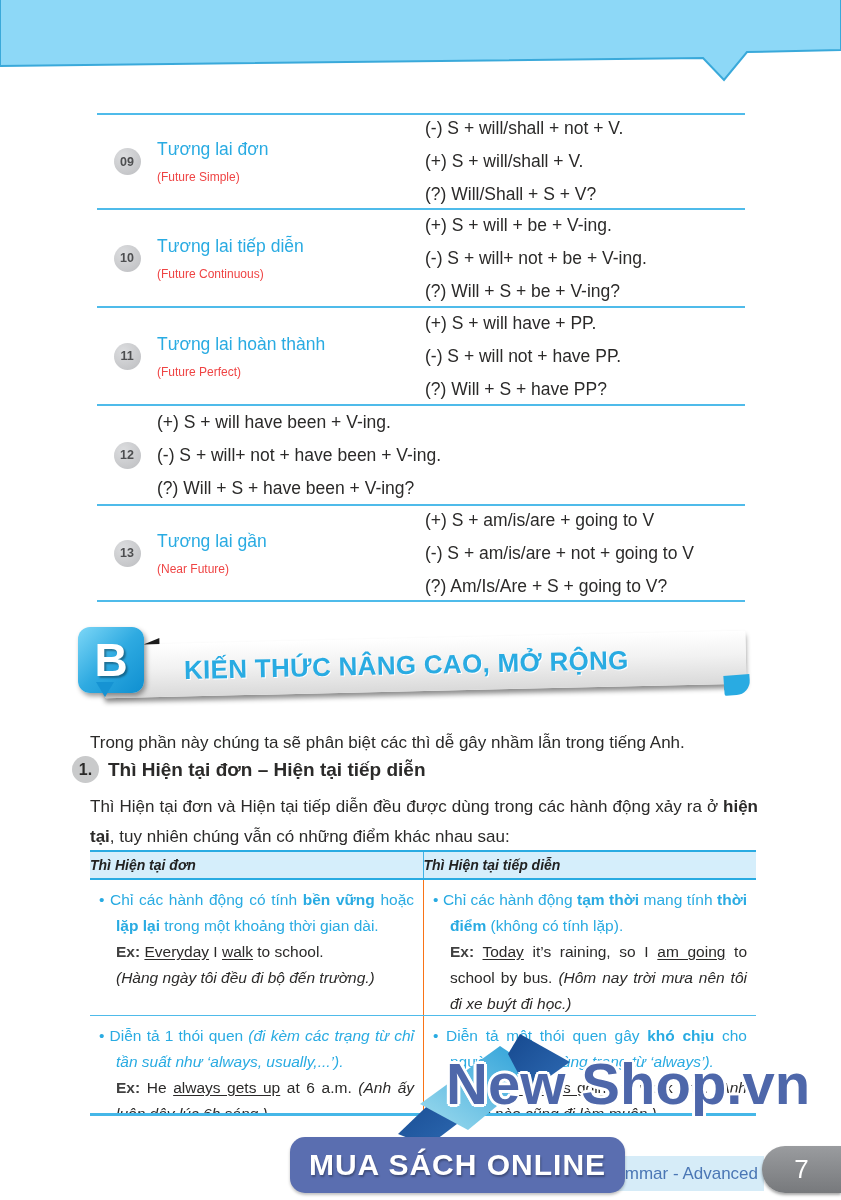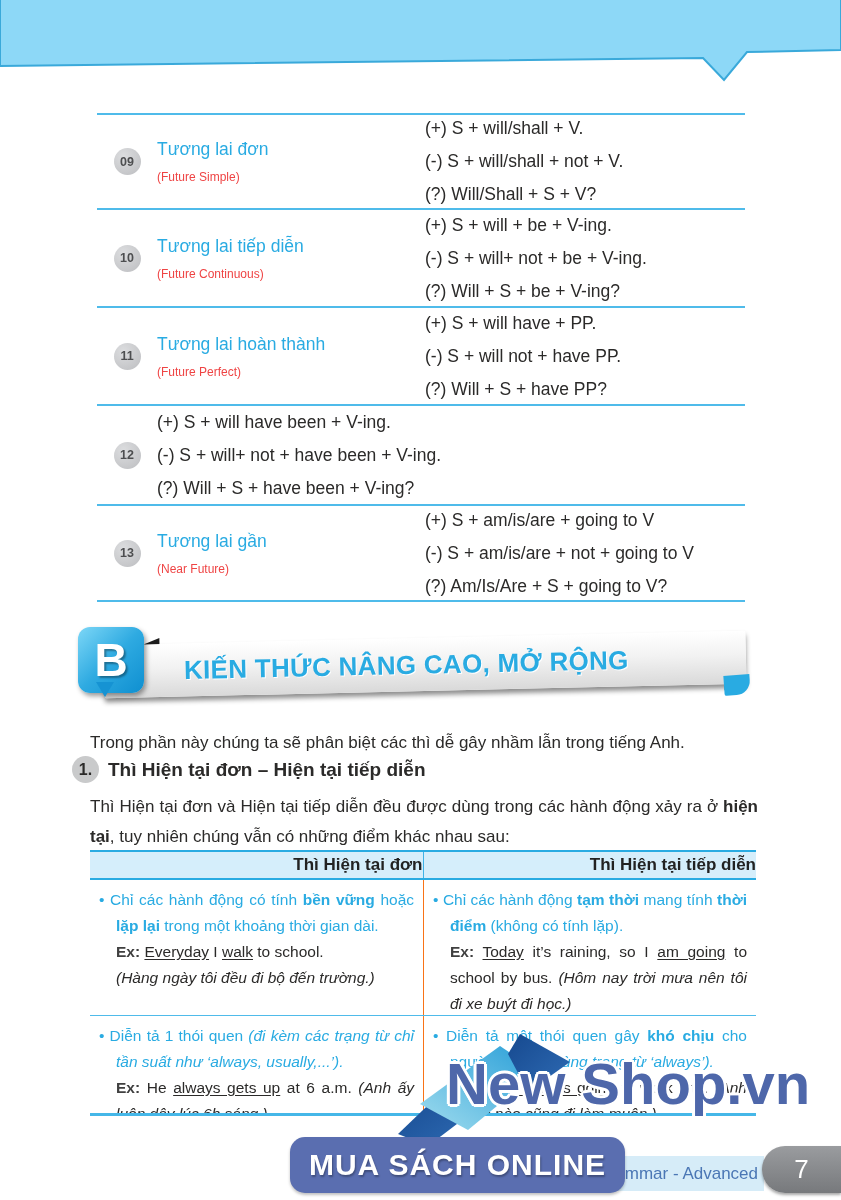--- a/index.html
+++ b/index.html
@@ -47,21 +47,21 @@
   .topic { position:absolute; left:72px; top:756px; display:flex; align-items:center; gap:9px; }
   .topic .circ { width:27px; height:27px; border-radius:50%; background:#c9cacb; color:#2b2a29;
                font-weight:bold; font-size:16px; display:flex; align-items:center; justify-content:center; }
   .topic .ttl { font-weight:bold; font-size:19px; color:#2b2a29; }
   .lead { position:absolute; left:90px; top:792px; width:668px; color:#2b2a29; font-size:17px;
                line-height:30px; text-align:justify; }
 
   
   .ct { position:absolute; left:90px; top:850px; width:666px; border-bottom:3px solid #45b7e8; }
   .ct-header { display:flex; height:30px; background:#d5eefb; border-top:2px solid #29abe2; border-bottom:2px solid #29abe2; }
-  .hcell { flex:1; text-align:right; font-weight:bold; font-size:17px; line-height:26px; color:#222; }
+  .hcell { flex:1; text-align:left; font-weight:bold; font-size:14px; line-height:26px; color:#222;font-style:italic; }
   .hcell + .hcell { border-left:1px solid #3fb2e6; }
   .ct-row { display:flex; }
   .ct-row.r2 { border-top:1px solid #4fbbea; }
   .ct-row.r1 { height:135px; } .ct-row.r2 { height:98px; }
   .cell { width:50%; padding:7px 9px 4px 9px; color:#29abe2; font-size:15.5px; line-height:26px;
           text-align:justify; overflow:hidden; }
   .cell + .cell { border-left:1px solid #f97316; }
   .line { padding-left:17px; }
   .line.first { text-indent:-17px; }
   .b { font-weight:bold; }
@@ -104,22 +104,22 @@
   <div class="tt">
     <div class="trow">
       <div class="tnum">
           <span class="badge">09</span>
         </div>
       <div class="tname">
         <div class="vi">Tương lai đơn</div>
         <div class="en">(Future Simple)</div>
       </div>
       <div class="tform">
+        <div>(-) S + will/shall + not + V.</div>
         <div>(+) S + will/shall + V.</div>
-        <div>(-) S + will/shall + not + V.</div>
         <div>(?) Will/Shall + S + V?</div>
       </div>
     </div>
     <div class="trow">
       <div class="tnum">
           <span class="badge">10</span>
         </div>
       <div class="tname">
         <div class="vi">Tương lai tiếp diễn</div>
         <div class="en">(Future Continuous)</div>

